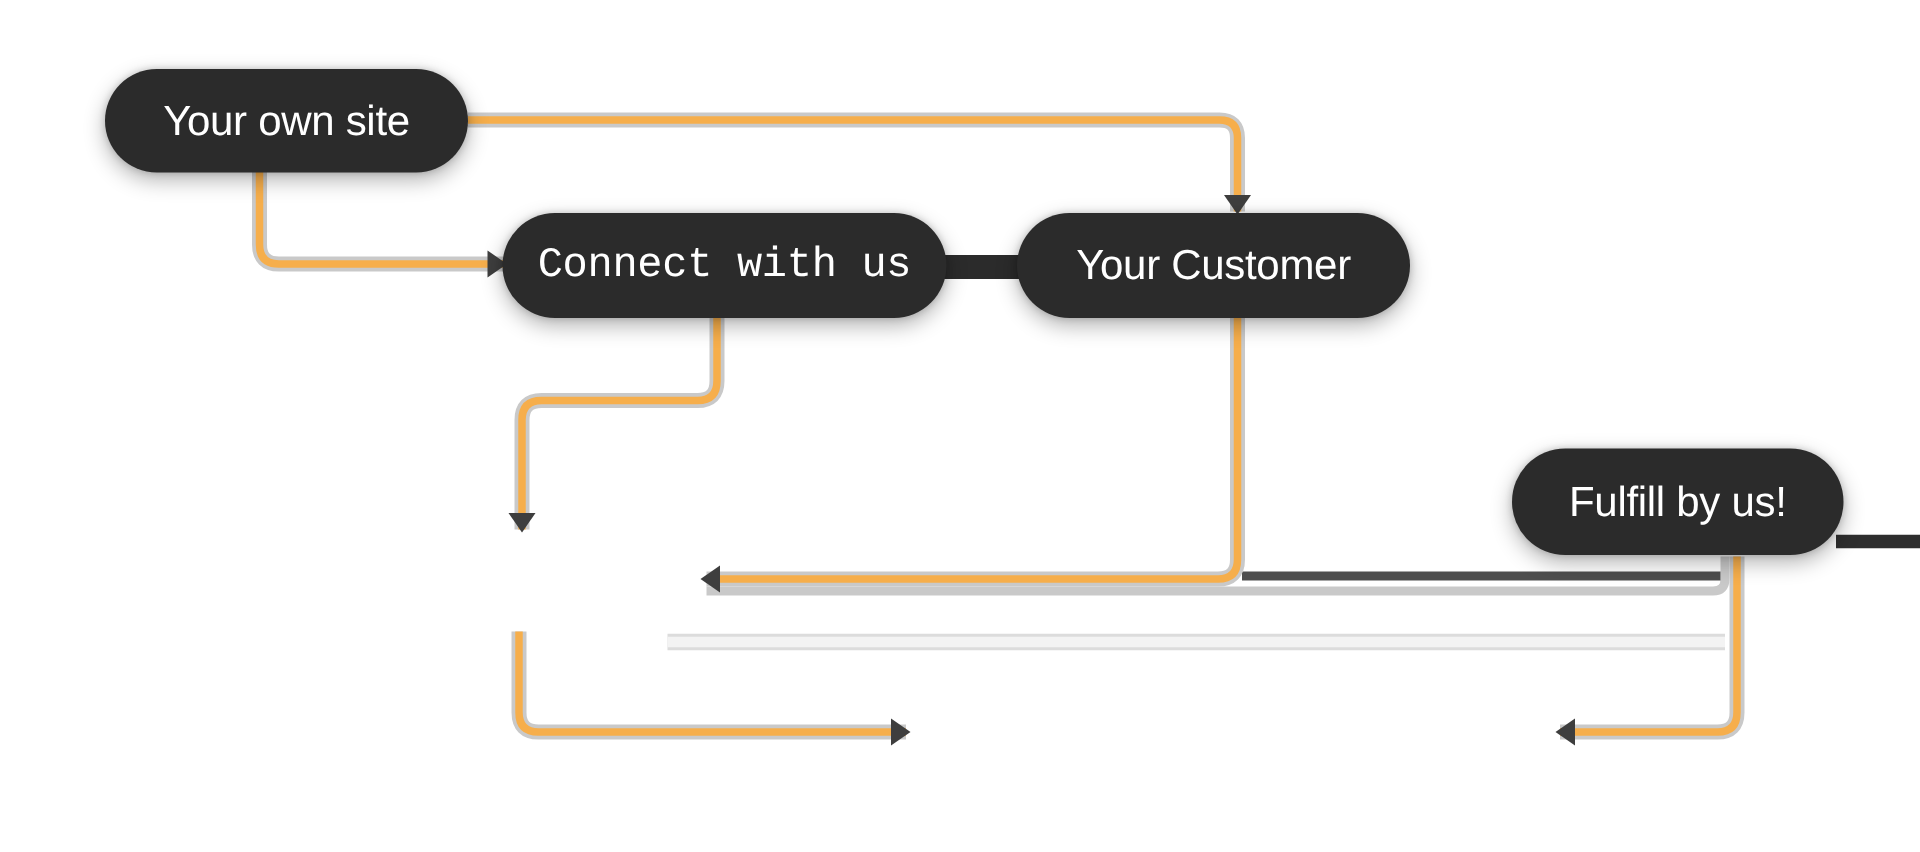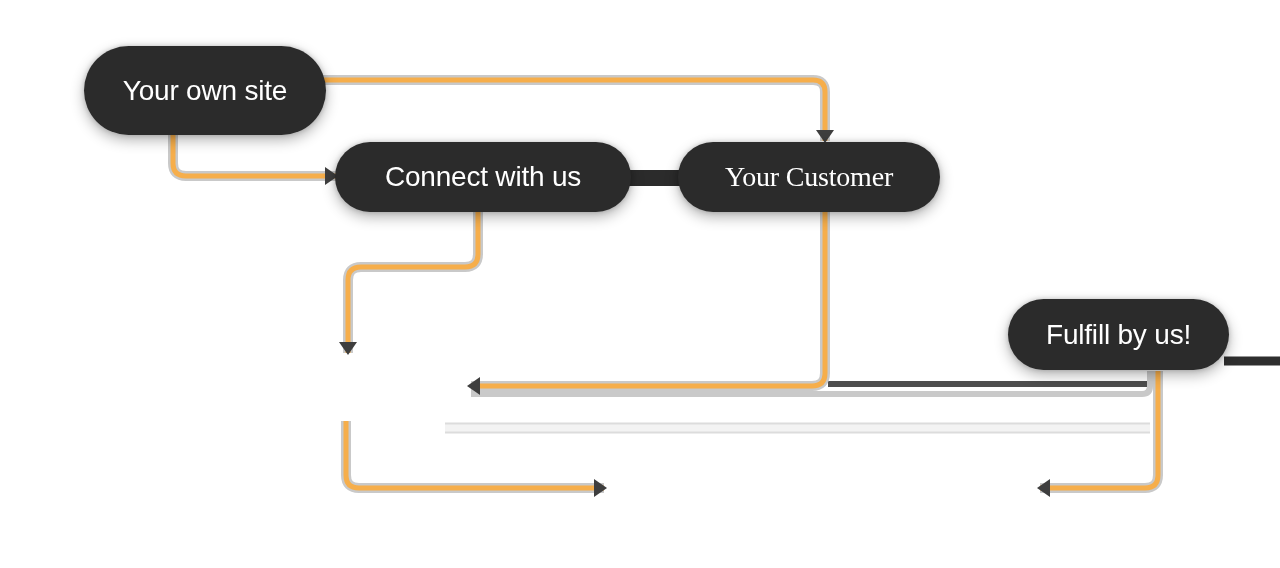--- a/index.html
+++ b/index.html
@@ -54,29 +54,29 @@
       <path d="M 626 178 L 684 178" fill="none" stroke="#2B2B2B" stroke-width="16" stroke-linejoin="round"></path>
       <path d="M 1224 361 L 1280 361" fill="none" stroke="#2E2E2E" stroke-width="9" stroke-linejoin="round"></path>
       <path d="M 816 130 L 834 130 L 825 143 Z" fill="#3E3E3E"></path>
       <path d="M 339 342 L 357 342 L 348 355 Z" fill="#3E3E3E"></path>
       <path d="M 325 167 L 325 185 L 338 176 Z" fill="#3E3E3E"></path>
       <path d="M 480 377 L 480 395 L 467 386 Z" fill="#3E3E3E"></path>
       <path d="M 594 479 L 594 497 L 607 488 Z" fill="#3E3E3E"></path>
       <path d="M 1050 479 L 1050 497 L 1037 488 Z" fill="#3E3E3E"></path>
     </svg>
 
-  <div class="node dark" style="left: 84px; top: 46px; width: 242px; height: 89px;">
+  <div class="node dark" style="left: 70px; top: 46px; width: 242px; height: 69px;">
     <span>Your own site</span>
   </div>
 
-  <div class="node dark" style="left: 335px; top: 142px; width: 296px; height: 70px;">
+  <div class="node dark" style="left: 335px; top: 142px; width: 296px; height: 70px; font-family: Liberation Mono, monospace;">
     <span>Connect with us</span>
   </div>
 
-  <div class="node dark" style="left: 678px; top: 142px; width: 262px; height: 70px; font-family: Liberation Serif, serif;">
+  <div class="node dark" style="left: 678px; top: 142px; width: 262px; height: 70px;">
     <span>Your Customer</span>
   </div>
 
   <div class="node dark" style="left: 1008px; top: 299px; width: 221px; height: 71px;">
     <span>Fulfill by us!</span>
   </div>
 
 
 
 </div>

